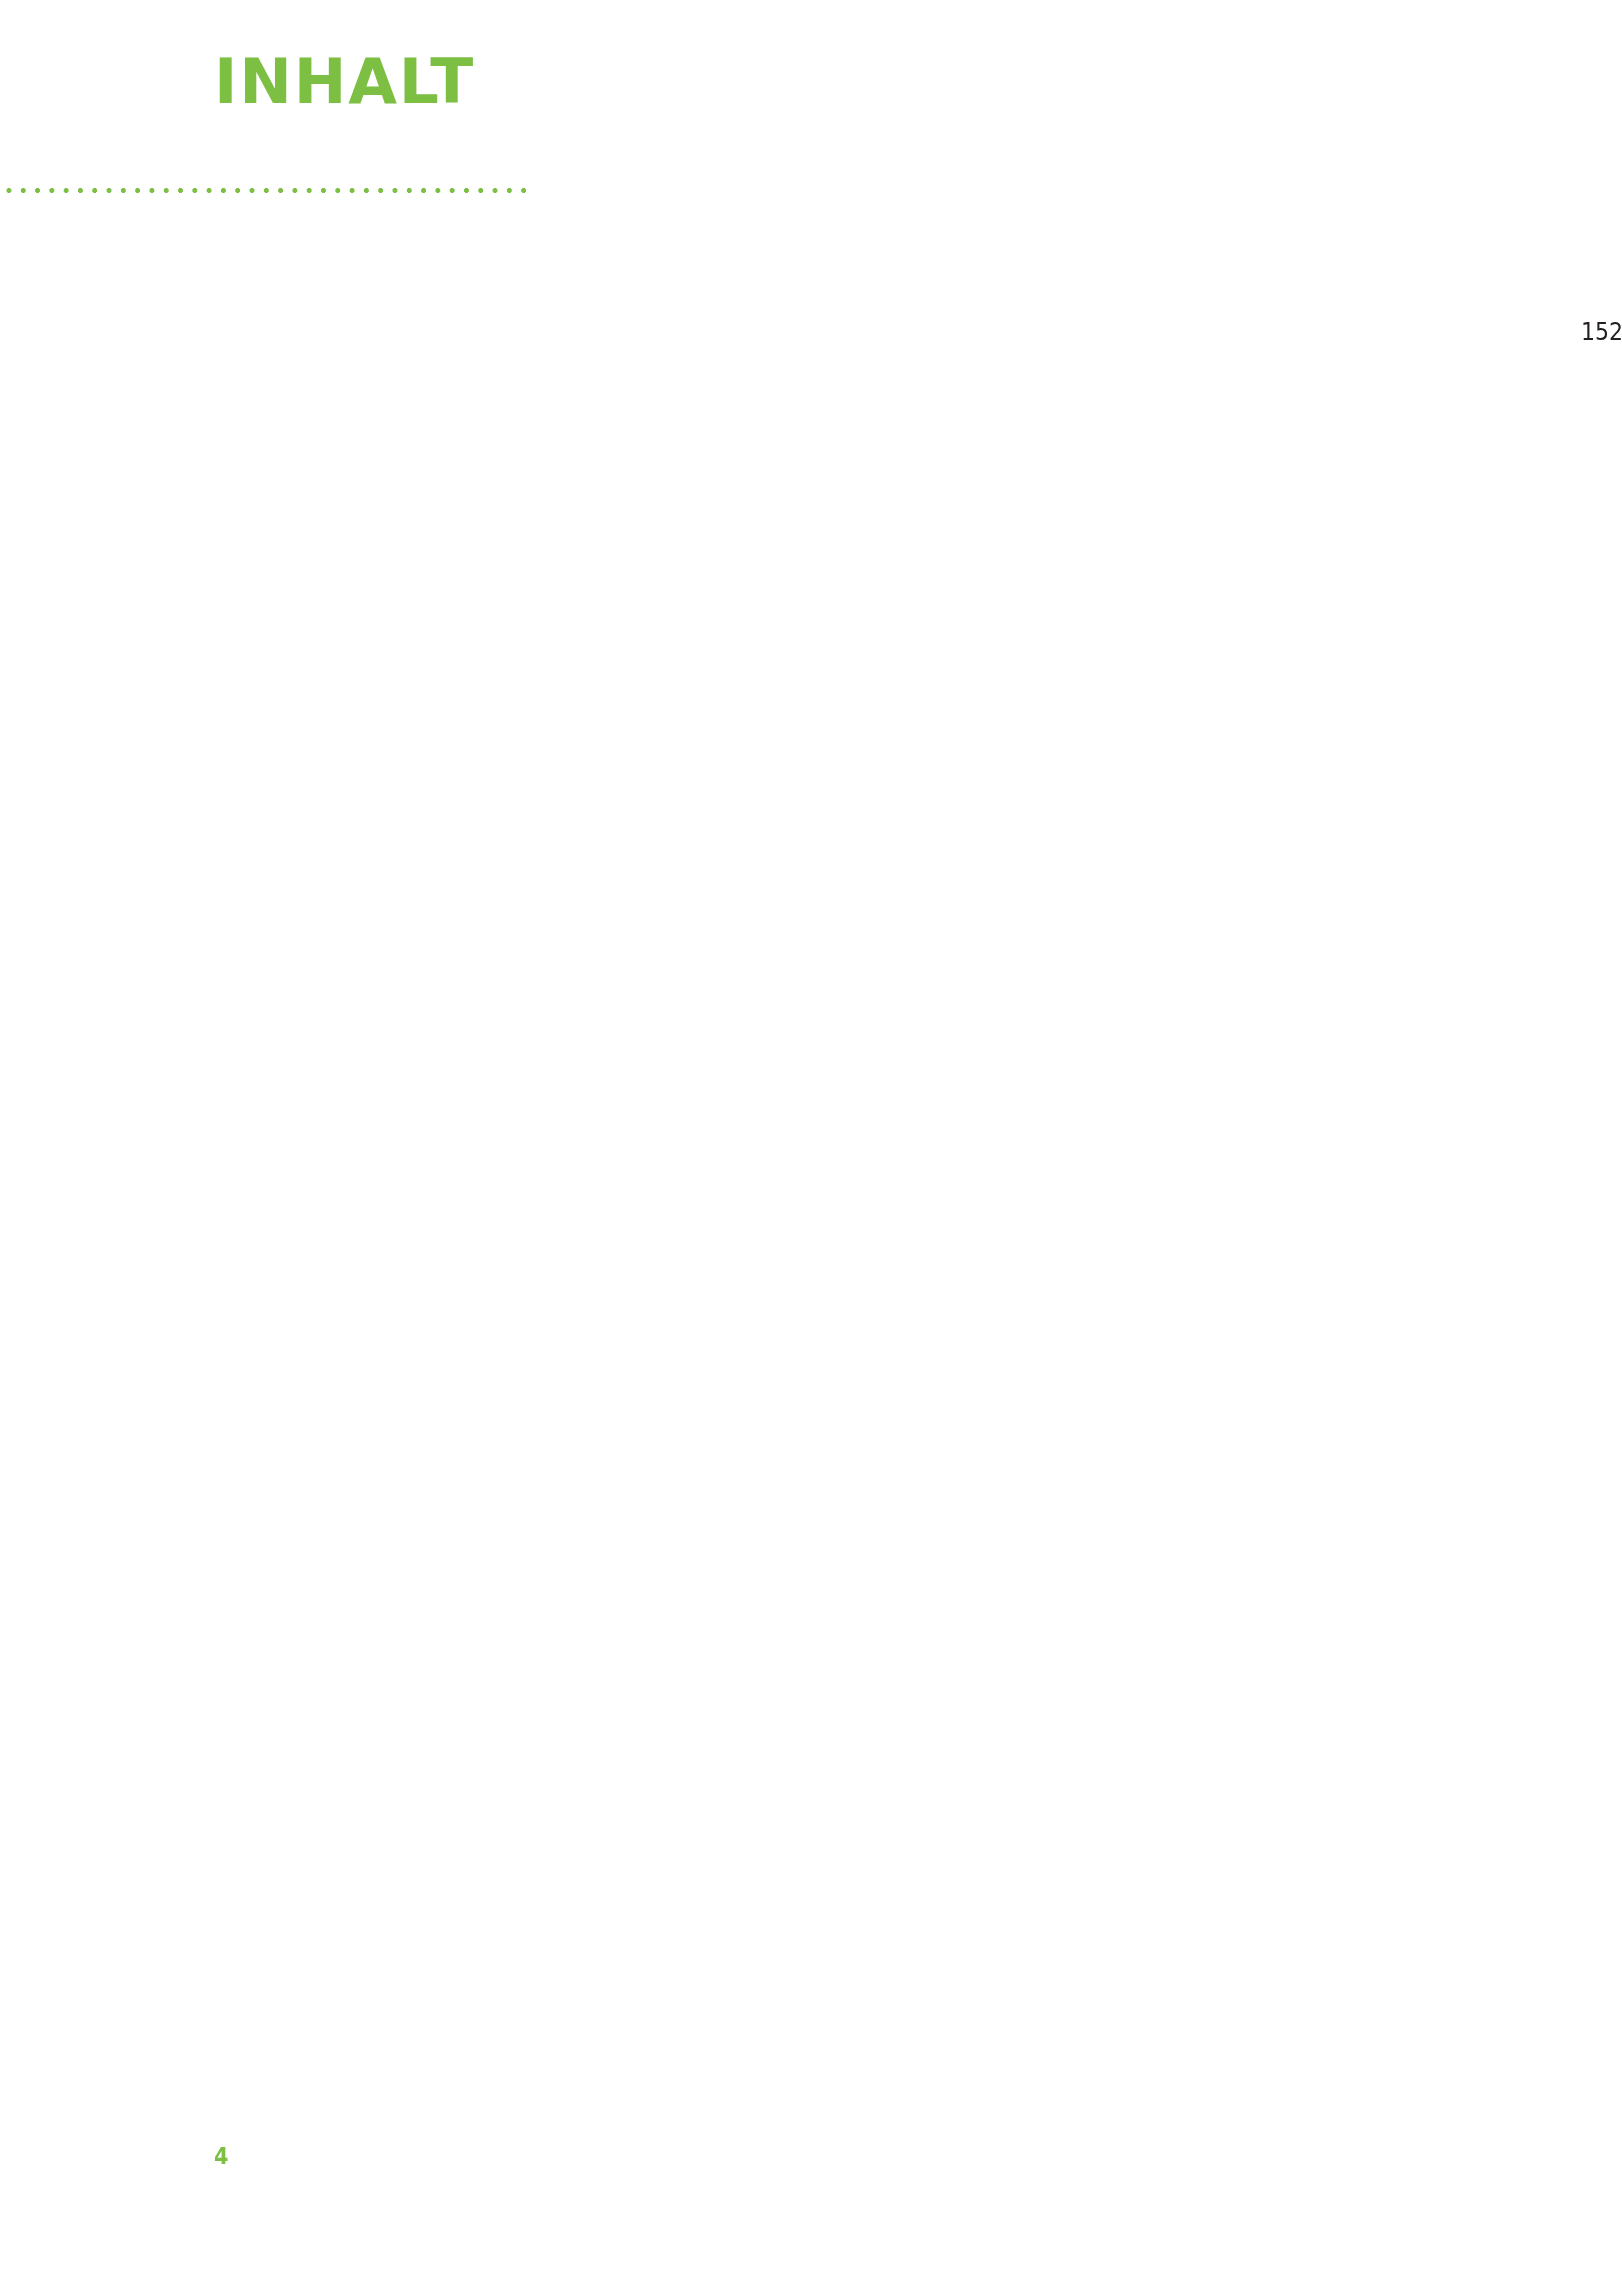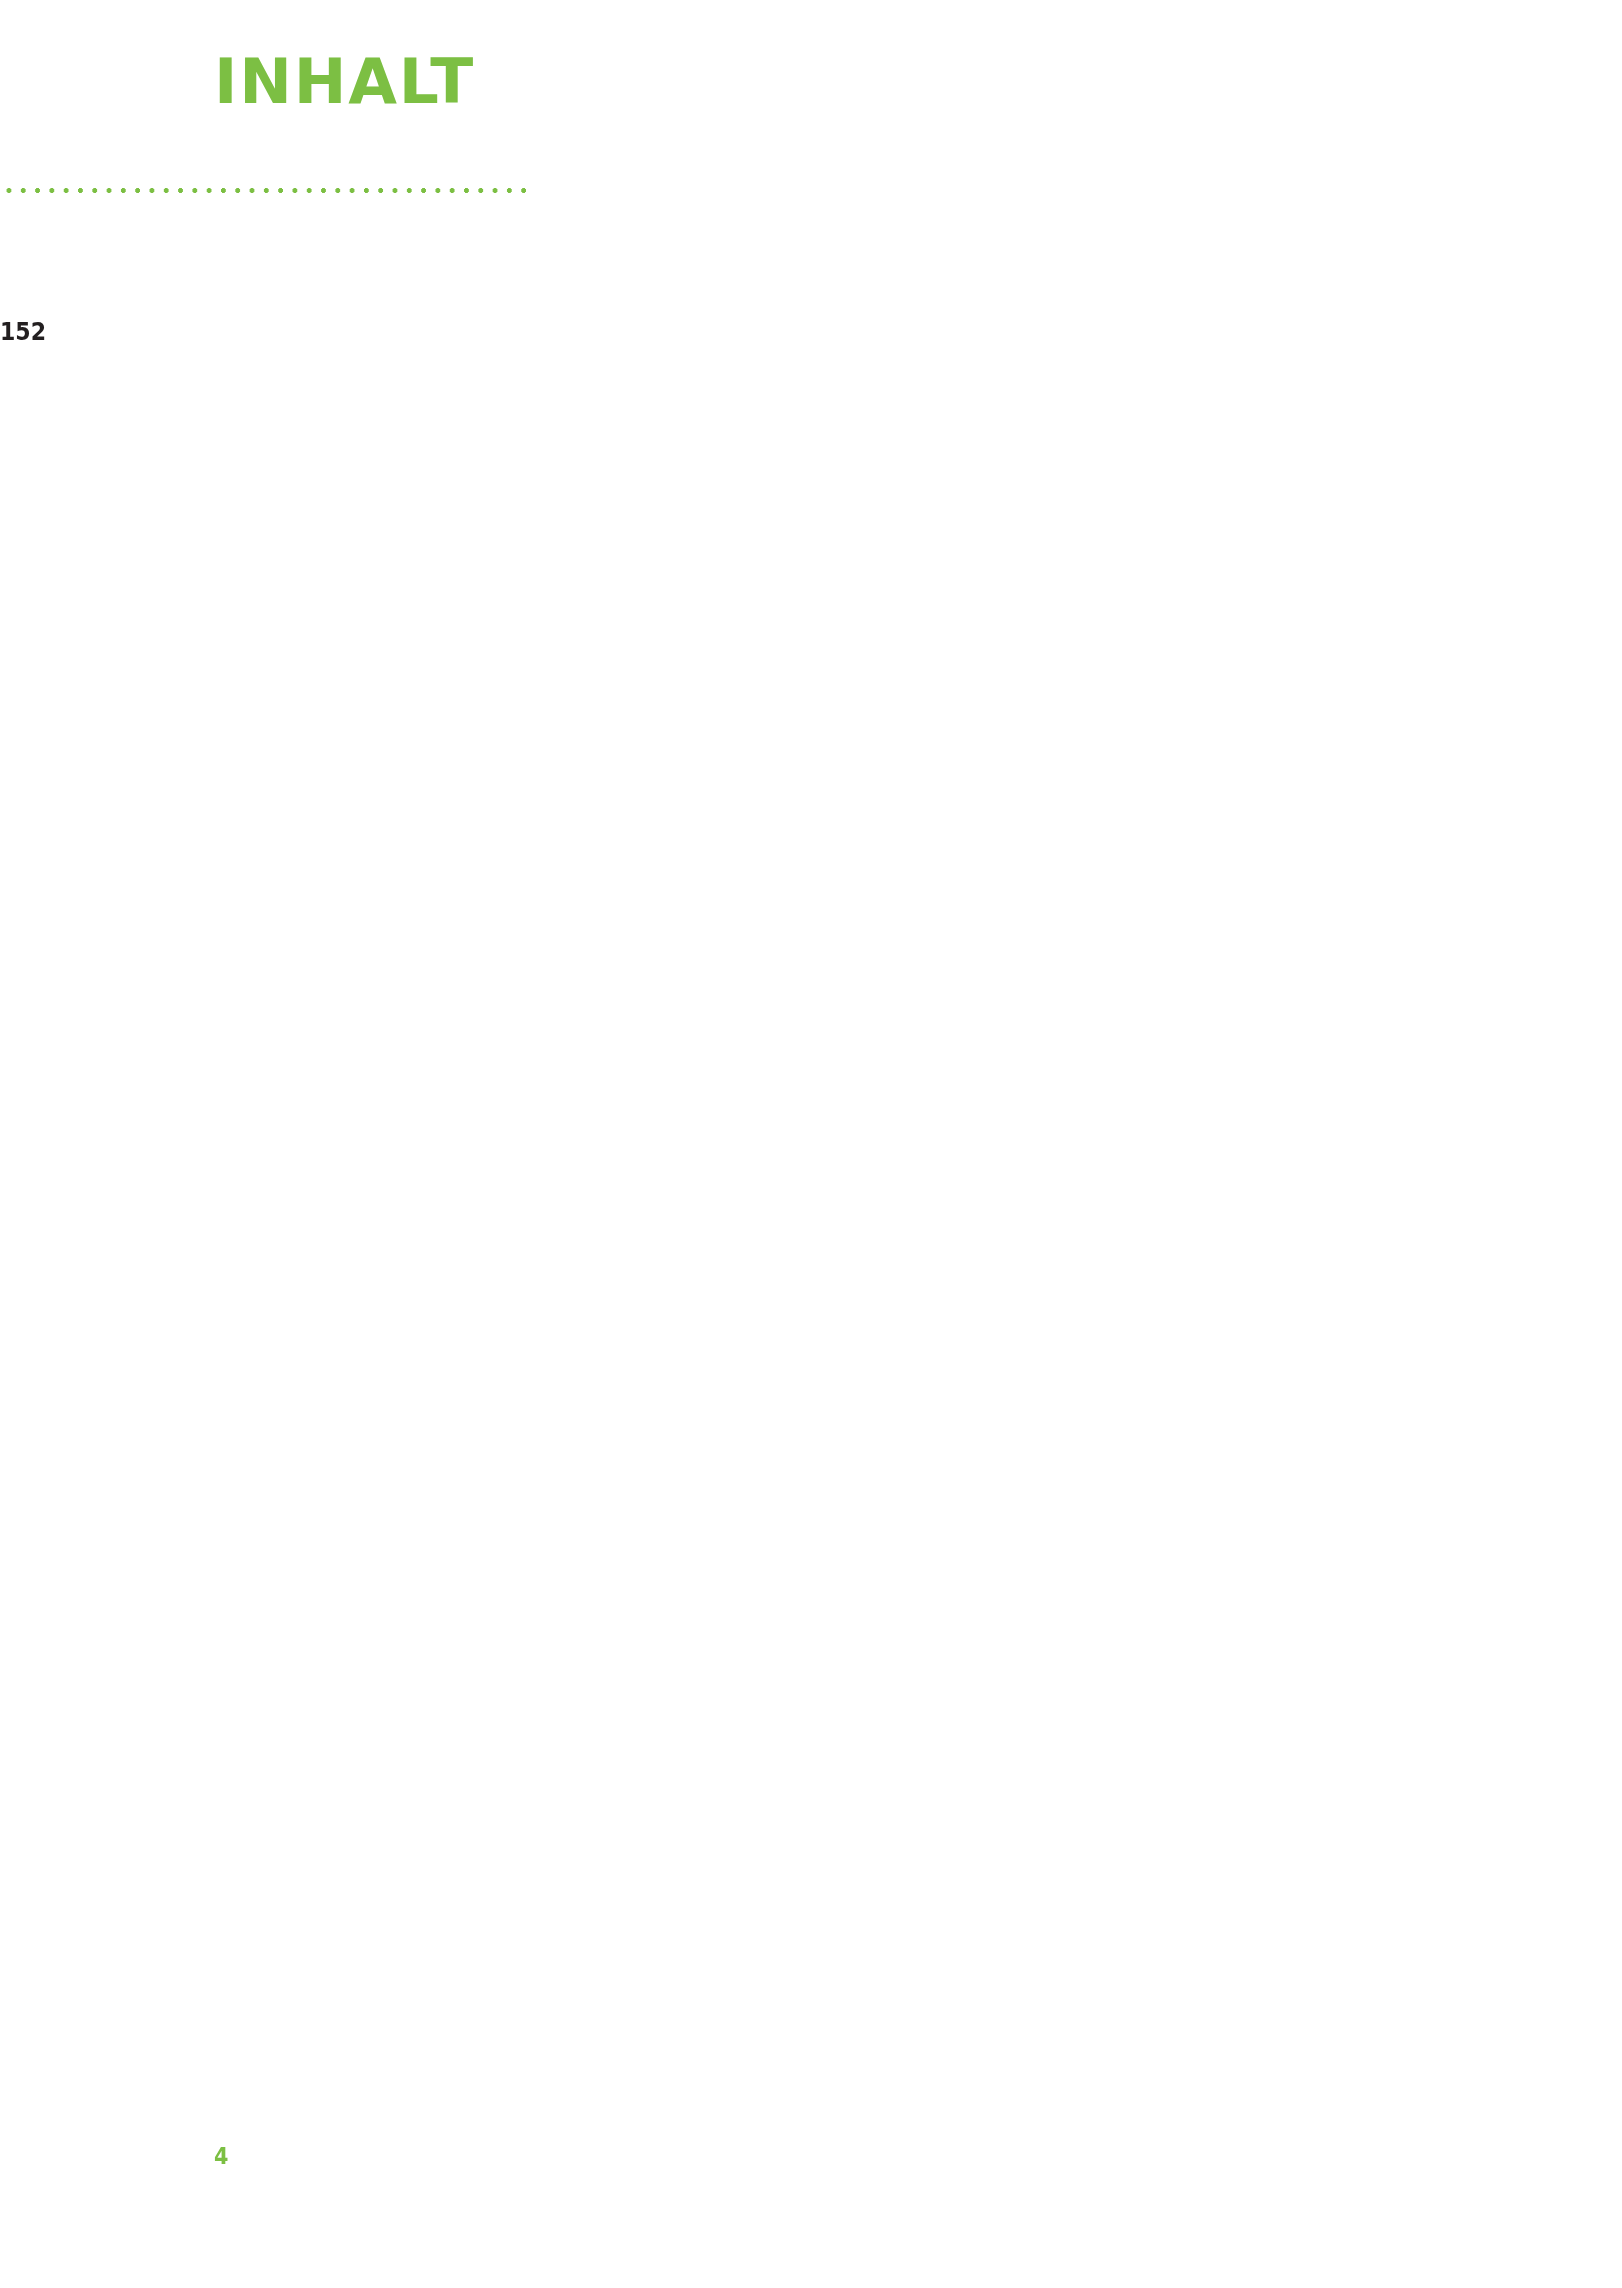--- a/index.html
+++ b/index.html
@@ -13,20 +13,21 @@
   body {
     font-family: "Liberation Sans", sans-serif;
     position: relative;
     overflow: hidden;
   }
 
   .page {
     position: absolute;
     inset: 0;
     background: #ffffff;
+    padding-left: 45px;
   }
 
   
   .title {
     position: absolute;
     left: 214px;
     top: 50px;
     font-size: 63px;
     font-weight: bold;
     letter-spacing: 1.8px;
@@ -107,22 +108,22 @@
     left: 0; right: 0;
     bottom: 5.5px;
     height: 4.6px;
     background-image: radial-gradient(circle, #58585a 0 1.6px, rgba(0,0,0,0) 1.8px);
     background-size: 12px 4.6px;
     background-repeat: repeat-x;
   }
 
   .entry .page {
     flex: 0 0 auto;
-    font-weight: bold;
-    text-align: left;
+    font-weight: normal;
+    text-align: right;
     white-space: pre;
   }
 
   
   .folio {
     position: absolute;
     left: 214px;
     top: 2143px;
     color: #7cbf43;
     font-weight: bold;

